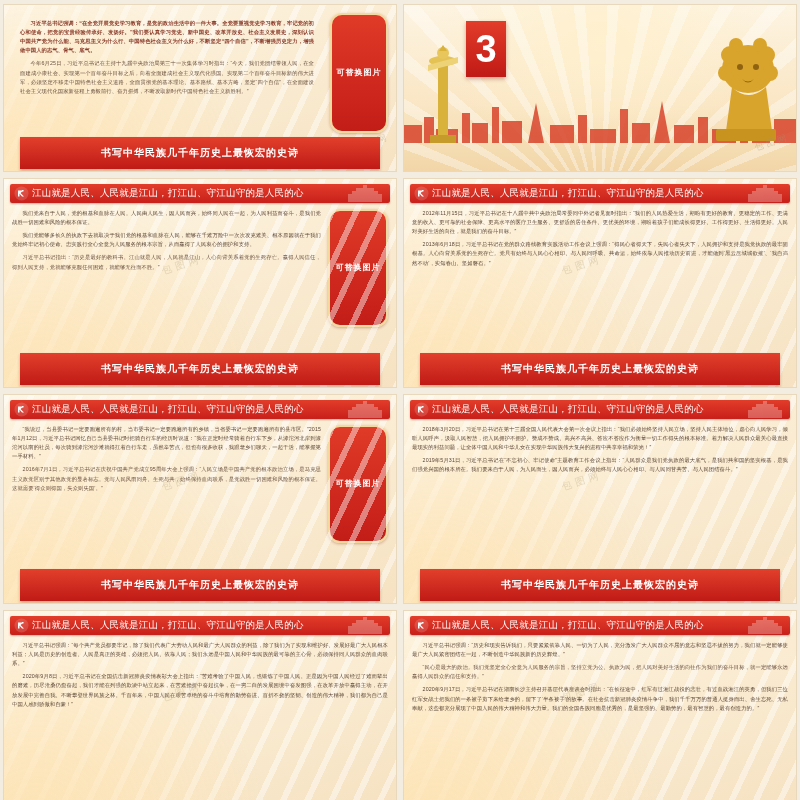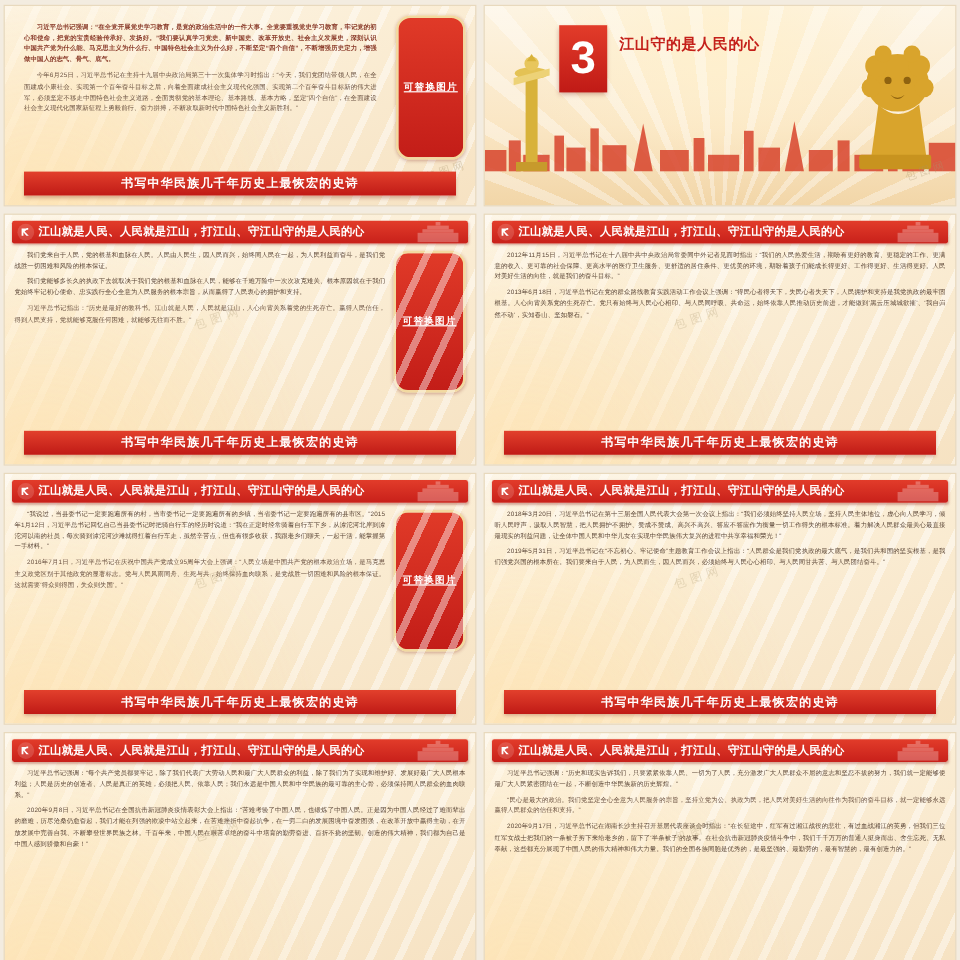--- a/index.html
+++ b/index.html
@@ -47,21 +47,21 @@
 
   
   .title-bar {
     position:relative;
     margin:5px 6px 0 6px;
     height:19px;
     background:linear-gradient(180deg,#e23c2a 0%,#c8201a 100%);
     border-radius:2px;
     display:flex; align-items:center;
     padding-left:22px;
-    color:#fff; font-size:9.5px; font-weight:bold;
+    color:#fff; font-size:9.5px; font-weight:normal;
     letter-spacing:.2px;
     box-shadow:0 1px 2px rgba(140,30,20,.35);
     overflow:hidden;
   }
   .title-bar .emblem {
     position:absolute; left:4px; top:2px;
     width:15px; height:15px;
   }
   .title-bar .gate {
     position:absolute; right:4px; top:1px;
@@ -91,34 +91,33 @@
     background:linear-gradient(180deg,#e03a28 0%,#c31d18 100%);
     border:2px solid #f2d9a0;
     border-radius:12px;
     color:#fff;
     display:flex; align-items:center; justify-content:center;
     text-align:right;
     font-size:8px; font-weight:bold;
     letter-spacing:1px;
     line-height:1.35;
     box-shadow:0 1px 3px rgba(120,20,15,.3);
-    text-decoration:underline;
   }
   .ph-tall { height:118px; }
 
   
   .ribbon {
     position:absolute; left:0; right:0; bottom:7px;
     height:22px;
     display:flex; align-items:center; justify-content:center;
   }
   .ribbon .band {
     position:relative;
     width:92%;
-    height:20px;
+    height:32px;
     background:linear-gradient(180deg,#e2402c 0%,#c01a16 100%);
     color:#fff;
     font-size:10px; font-weight:bold;
     letter-spacing:1px;
     display:flex; align-items:center; justify-content:center;
     box-shadow:0 2px 3px rgba(120,20,15,.3);
   }
   .ribbon .band:before, .ribbon .band:after {
     content:""; position:absolute; top:4px;
     width:10px; height:20px;
@@ -252,21 +251,20 @@
       </g>
       <g fill="#8f6310">
         <circle cx="44" cy="42" r="3"></circle>
           <circle cx="60" cy="42" r="3"></circle>
         <path d="M46 54 q6 5 12 0 q-6 7 -12 0z"></path>
       </g>
     </svg>
 
     <div class="bignum">3</div>
     <div class="headline">
-      <div>江山守的是人民的心</div>
     </div>
     <div class="watermark">包图网</div>
   </div>
 
   <div class="slide">
     <div class="bg-rays"></div>
     <div class="title-bar">
       <svg class="emblem" viewBox="0 0 30 30">
         <circle cx="15" cy="15" r="14" fill="#fff" opacity=".15"></circle>
         <path d="M8 9 h3 v12 h-3z M11 9 l8 0 l-6 5 l7 7 h-4 l-5 -6z" fill="#fff"></path>

